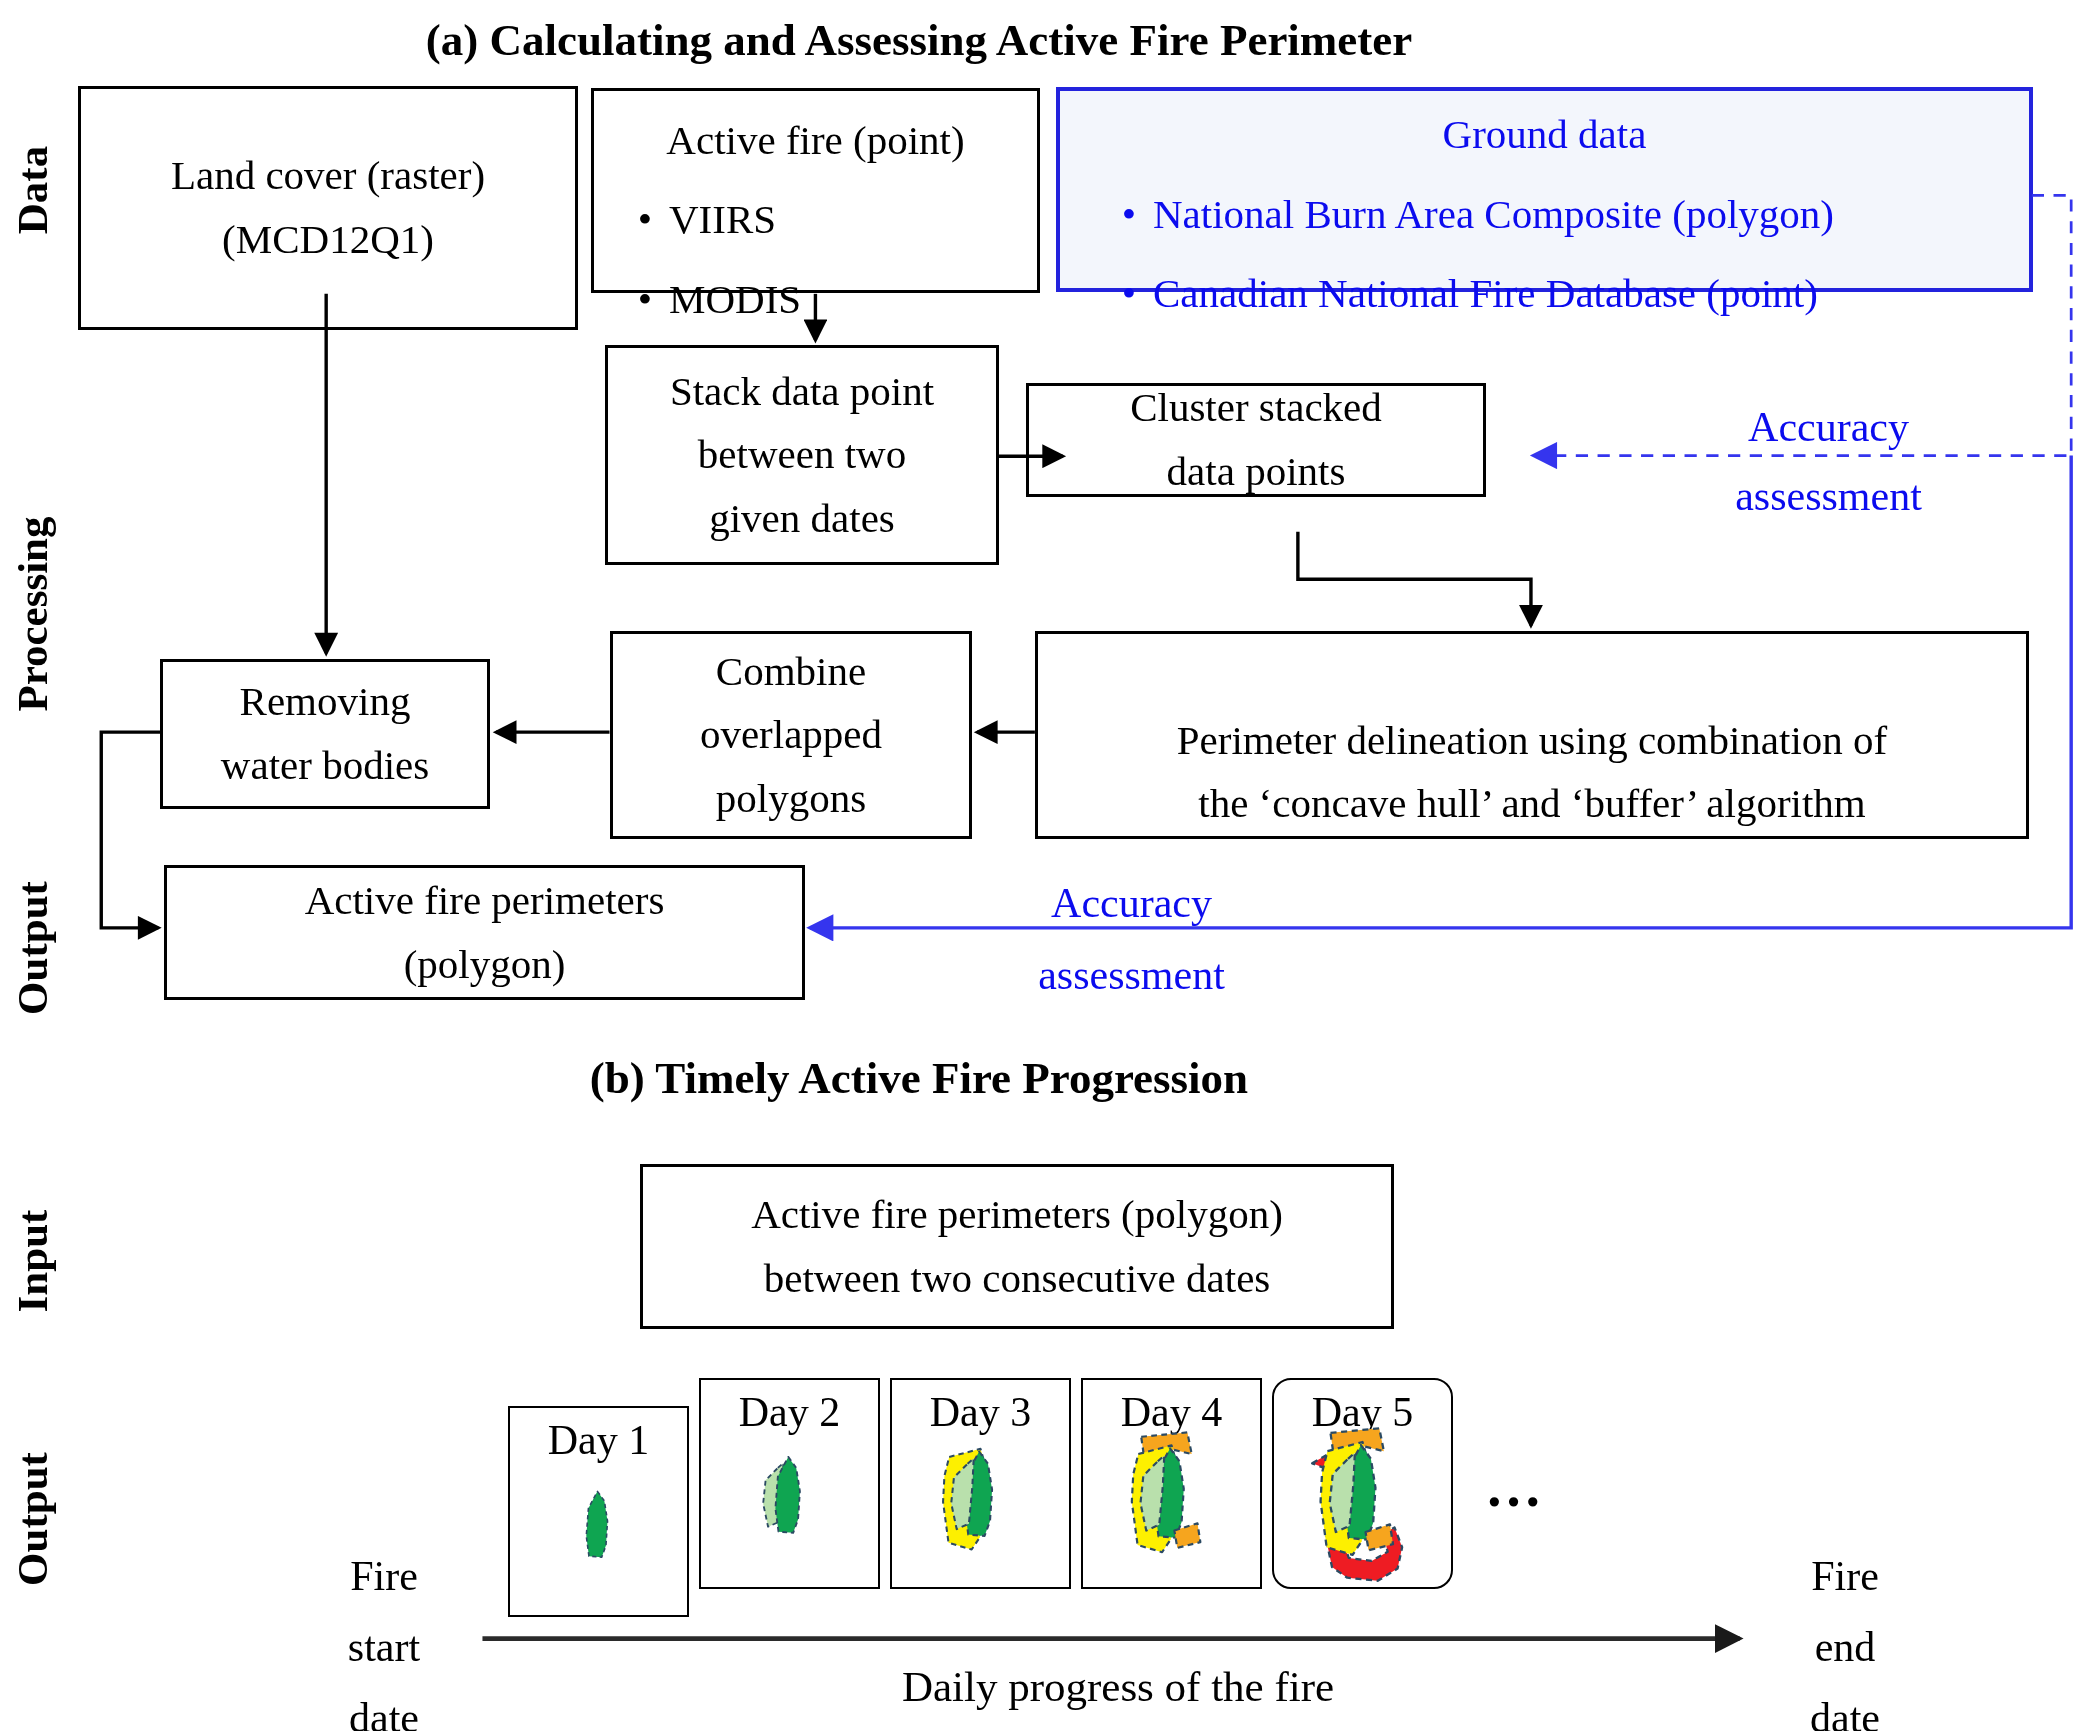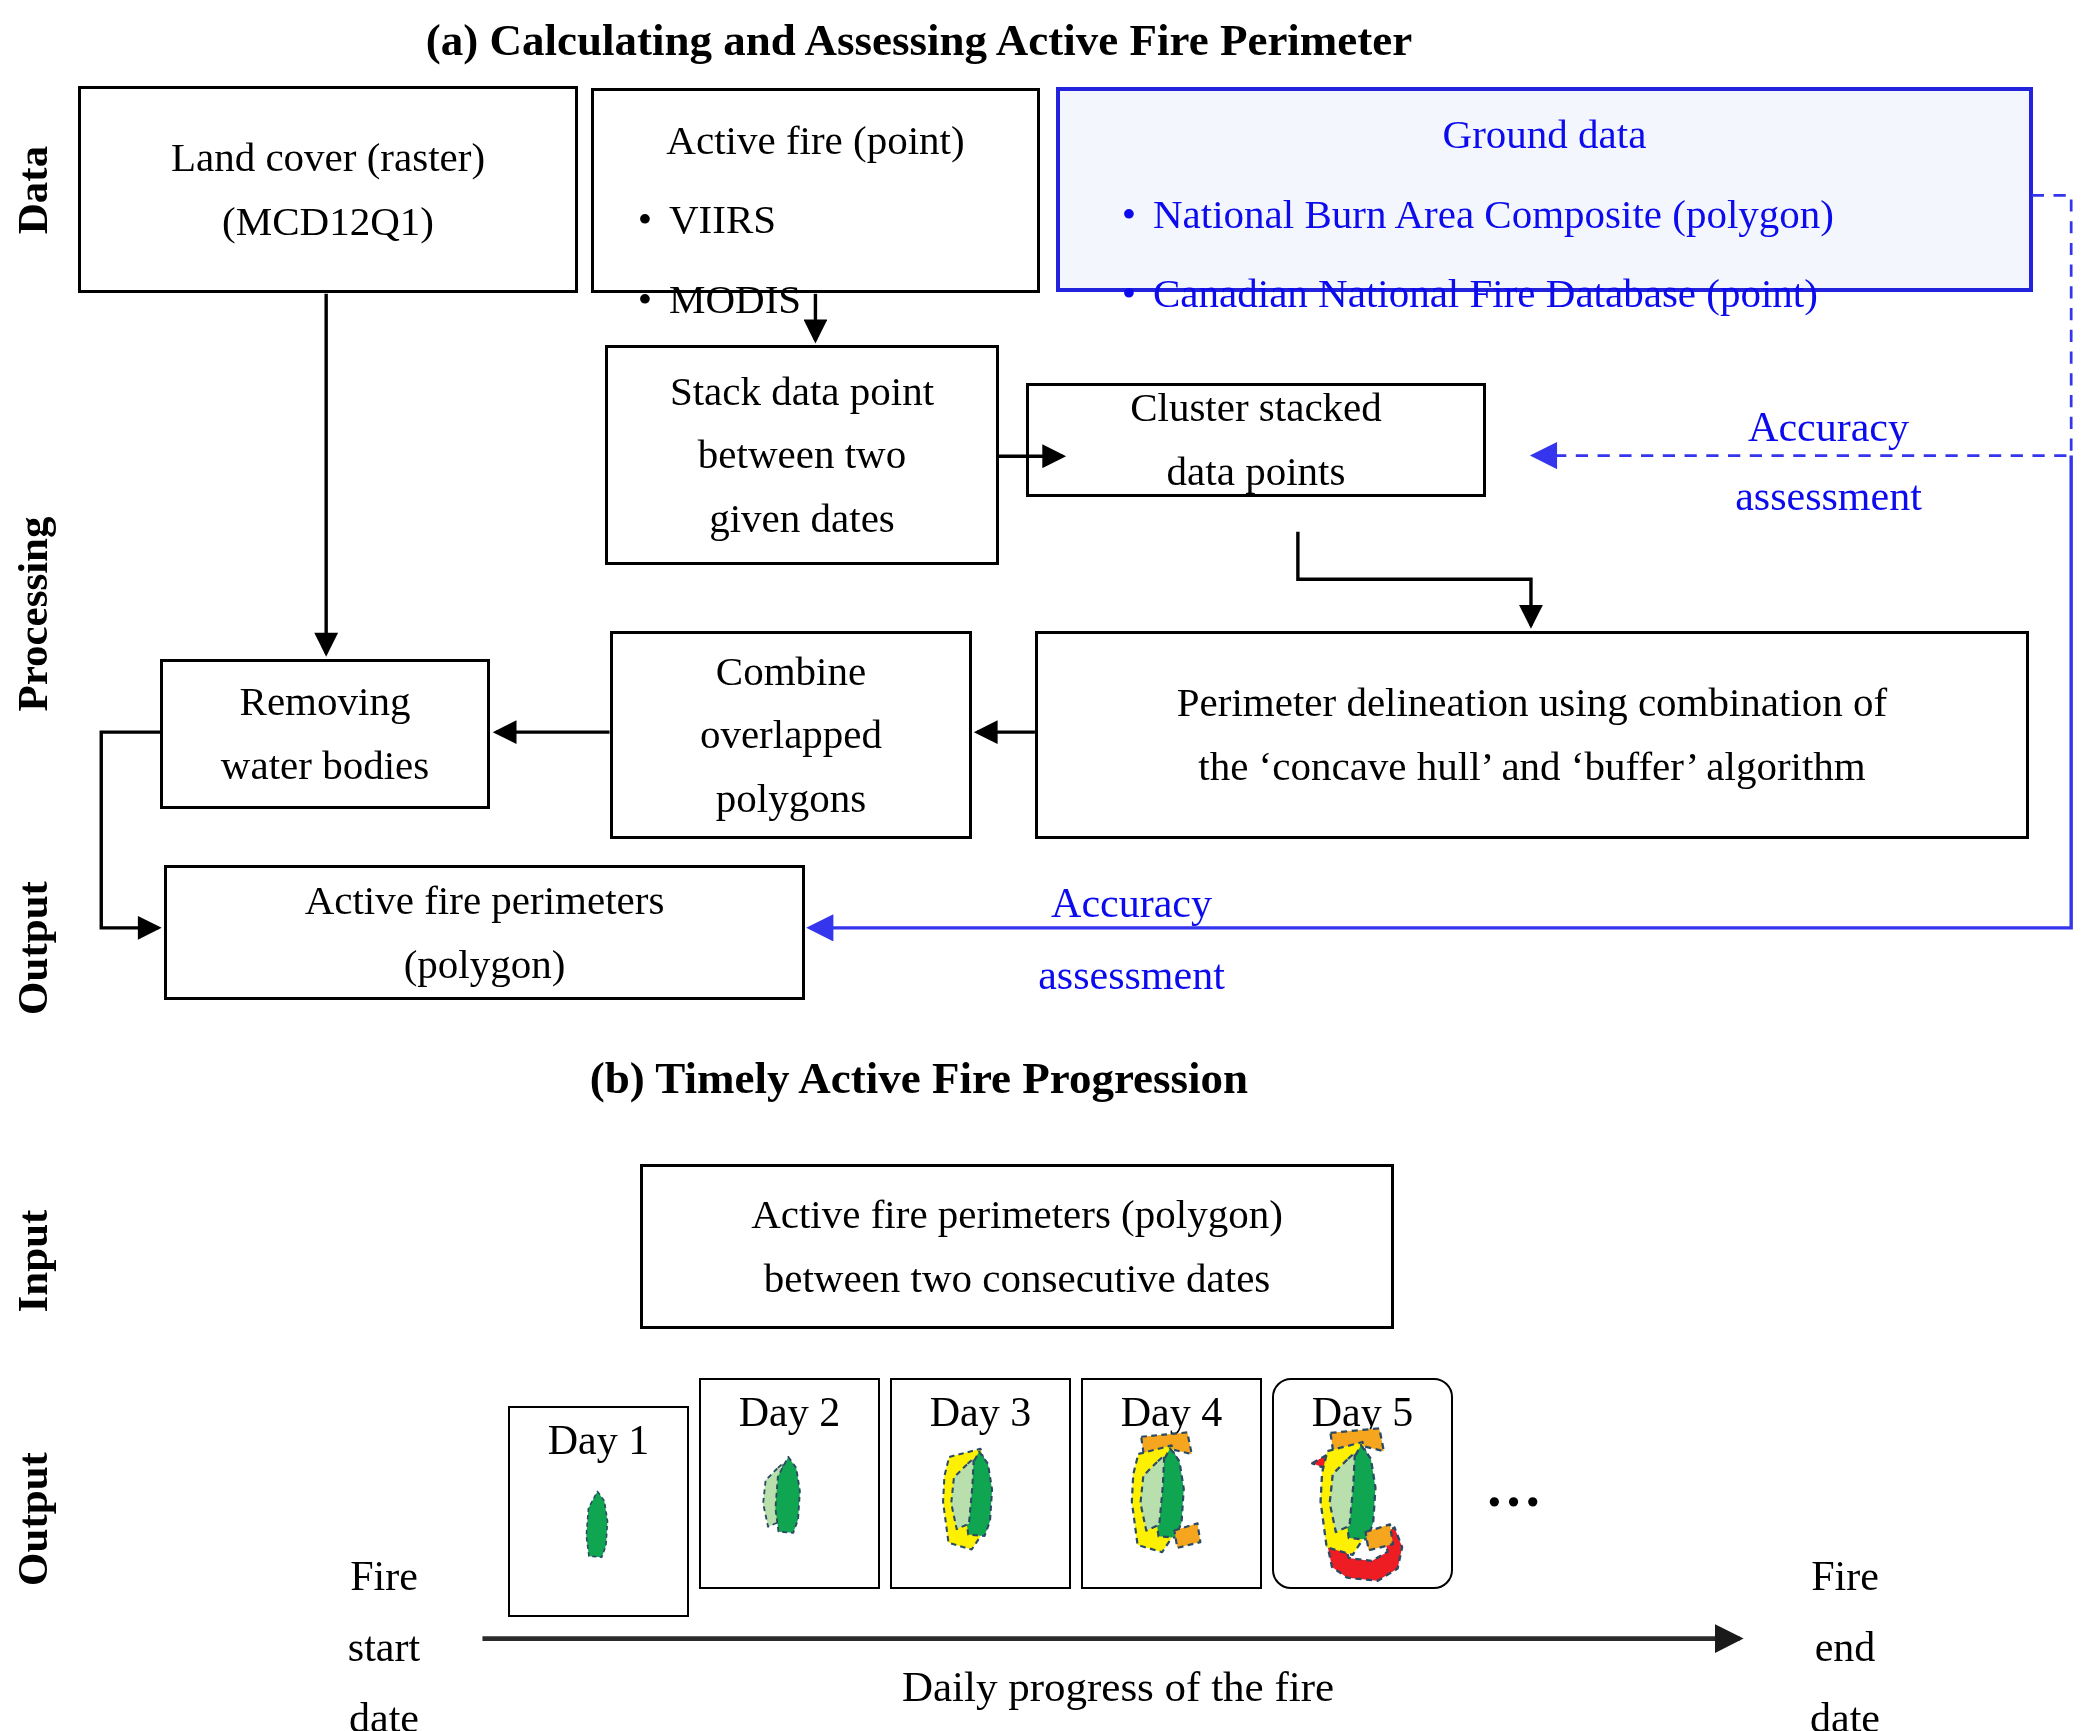--- a/index.html
+++ b/index.html
@@ -48,21 +48,21 @@
 <body>
 
 <div id="page">
 
   <div class="title" style="top:13.6px;">(a) Calculating and Assessing Active Fire Perimeter</div>
 
   <div class="sidelabel" style="left:32px; top:190px;">Data</div>
   <div class="sidelabel" style="left:32px; top:614px;">Processing</div>
   <div class="sidelabel" style="left:32px; top:948px;">Output</div>
 
-  <div class="box" style="left:78px; top:86px; width:500px; height:207px;">
+  <div class="box" style="left:78px; top:86px; width:500px; height:244px;">
     <div>Land cover (raster)</div>
     <div>(MCD12Q1)</div>
   </div>
 
   <div class="box" style="left:591px; top:88px; width:449px; height:205px; justify-content:flex-start; padding-top:17.7px;">
     <div>Active fire (point)</div>
     <div class="leftlist">
       <div class="bullet-line"><span class="bullet-glyph">•</span><span>VIIRS</span></div>
       <div class="bullet-line"><span class="bullet-glyph">•</span><span>MODIS</span></div>
     </div>
@@ -80,21 +80,21 @@
     <div>Stack data point</div>
     <div>between two</div>
     <div>given dates</div>
   </div>
 
   <div class="box" style="left:1026px; top:383px; width:460px; height:114px;">
     <div>Cluster stacked</div>
     <div>data points</div>
   </div>
 
-  <div class="box" style="left:1035px; top:631px; width:994px; height:208px;">
+  <div class="box" style="left:1035px; top:631px; width:994px; height:208px;justify-content:flex-end;">
     <div>Perimeter delineation using combination of</div>
     <div>the ‘concave hull’ and ‘buffer’ algorithm</div>
   </div>
 
   <div class="box" style="left:610px; top:631px; width:362px; height:208px;">
     <div>Combine</div>
     <div>overlapped</div>
     <div>polygons</div>
   </div>
 

